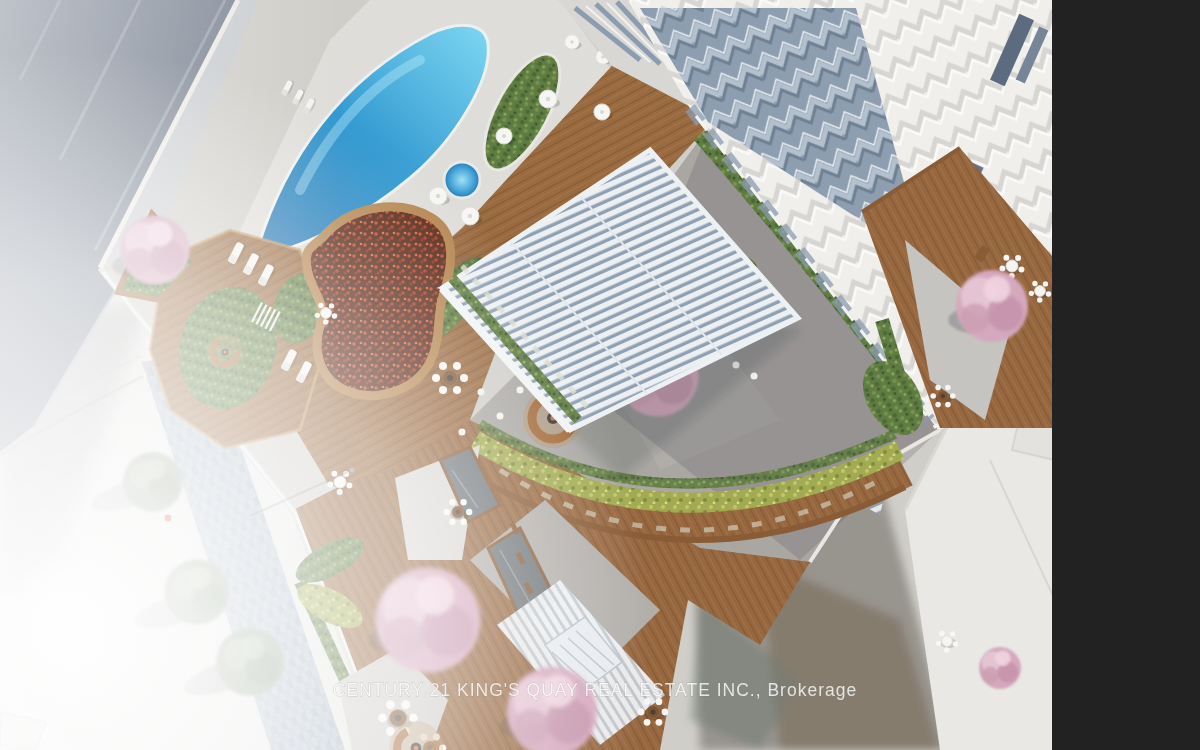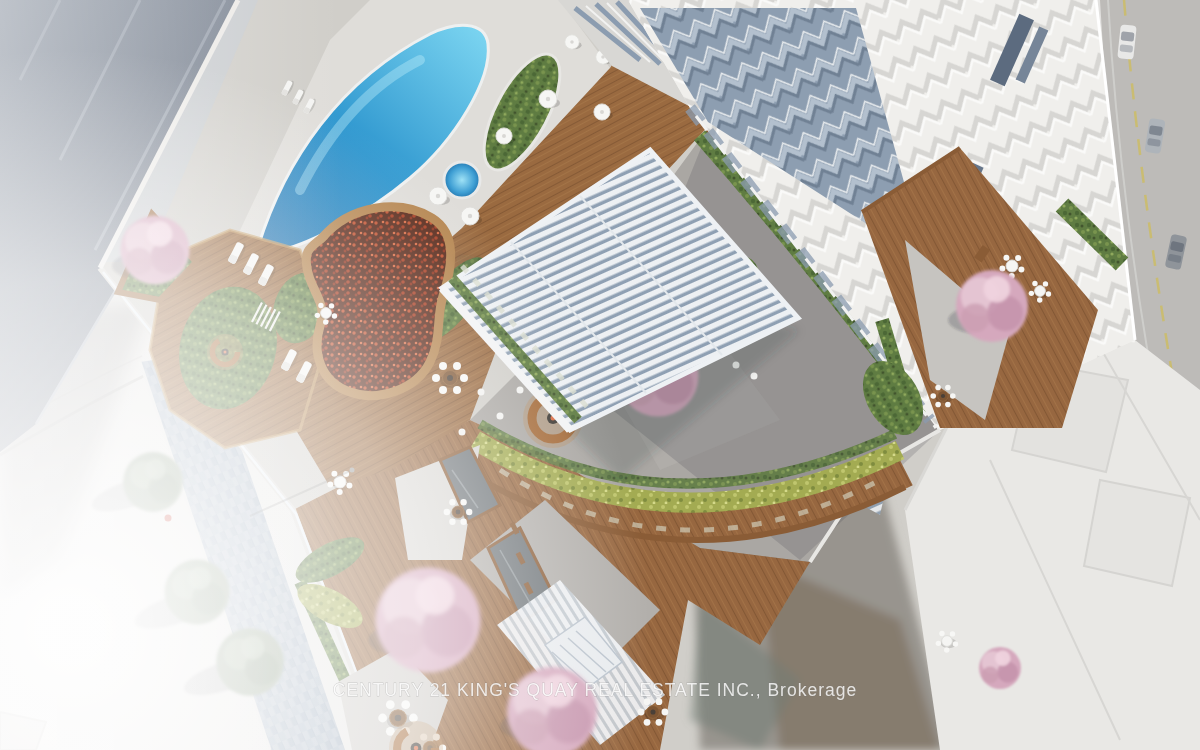--- a/index.html
+++ b/index.html
@@ -3,21 +3,21 @@
 <meta charset="utf-8">
 <style>
   :root{
     --street:#e7e6e4; --asphalt:#bdbbb8; --concrete:#d0cec9; --deckWhite:#dfddd9;
     --courtyard:#aaa7a3; --towerWhite:#f0efec; --roofSlate:#7d8592; --wood:#9a6a40;
     --woodDark:#7a5130; --woodLight:#c59a5f; --greenDark:#4c6836; --green:#5f7c42;
     --yellowGreen:#a3ab52; --blossom:#d5a8bd; --blossomLight:#e6c6d4; --glass:#8093a9;
     --louver:#edf0f3; --watermark:rgba(255,255,255,0.8);
   }
   html,body{margin:0;padding:0;background:#222;}
-  .stage{position:relative;width:1200px;height:750px;overflow:hidden;background:var(--street);
+  .stage{position:relative;width:1052px;height:750px;overflow:hidden;background:var(--street);
          font-family:"Liberation Sans", sans-serif;}
   svg{position:absolute;inset:0;display:block;}
   .wm{font-family:"Liberation Sans", sans-serif;font-size:17.5px;letter-spacing:1px;
       fill:var(--watermark);stroke:rgba(110,110,110,.28);stroke-width:.8px;paint-order:stroke;
       text-anchor:middle;}
   .fConcrete{fill:var(--concrete)} .fDeckWhite{fill:var(--deckWhite)} .fCourt{fill:var(--courtyard)}
   .fTower{fill:var(--towerWhite)} .fAsphalt{fill:var(--asphalt)}
 </style>
 </head>
 <body>

